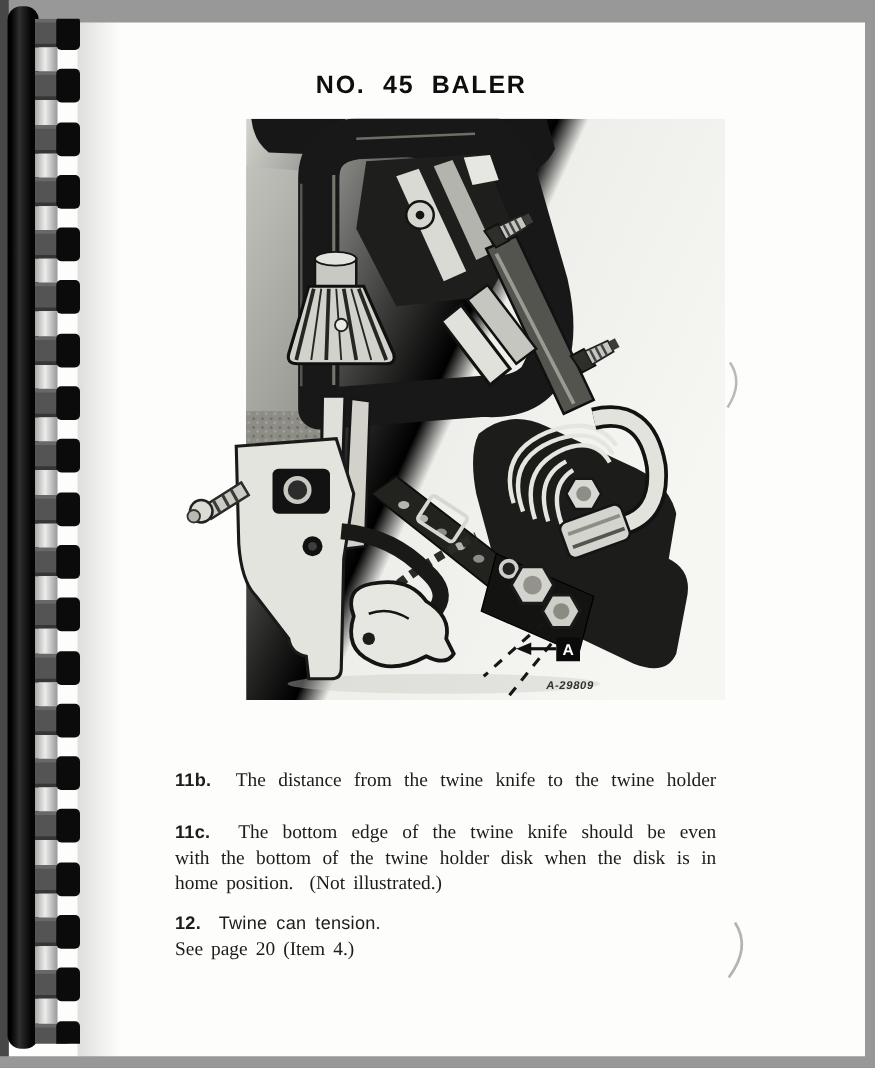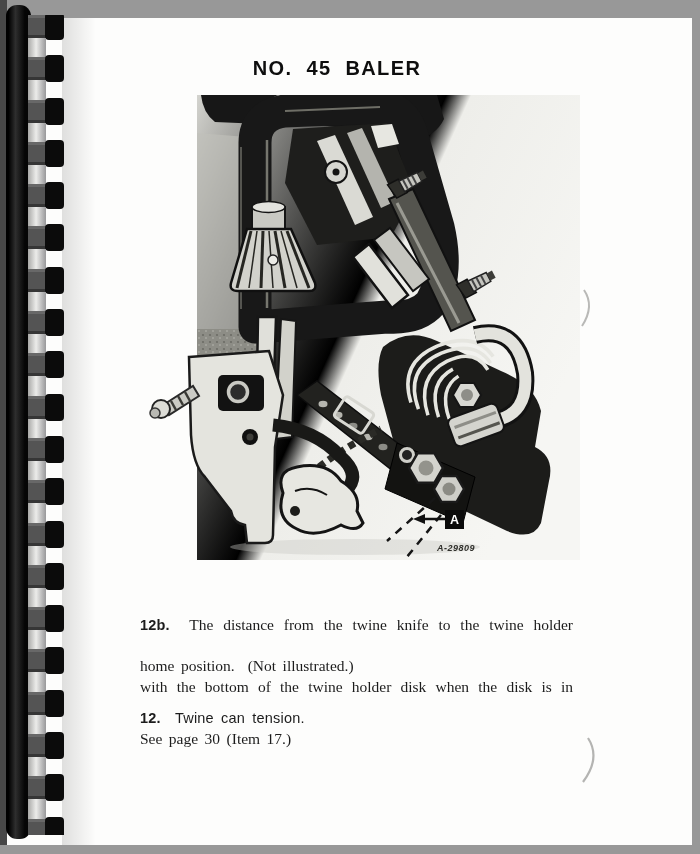--- a/index.html
+++ b/index.html
@@ -216,29 +216,30 @@
 
   <svg class="pen-mark" style="left:578px;top:288px" width="26" height="42">
     <path d="M 6,2 Q 17,18 4,38" fill="none" stroke="#b9b9b7" stroke-width="2"></path>
   </svg>
   <svg class="pen-mark" style="left:580px;top:736px" width="30" height="50">
     <path d="M 8,2 Q 21,22 3,46" fill="none" stroke="#b4b4b2" stroke-width="2.2"></path>
   </svg>
 
   <div class="textblock">
       <div class="para">
-        <div class="tline j"><span class="plabel">12b.</span>&nbsp; The distance from the twine knife to the twine holder</div>
+        <div class="tline j"><span class="plabel">11b.</span>&nbsp; The distance from the twine knife to the twine holder</div>
       </div>
       <div class="para">
+        <div class="tline j"><span class="plabel">11c.</span>&nbsp; The bottom edge of the twine knife should be even</div>
+        <div class="tline j">with the bottom of the twine holder disk when the disk is in</div>
         <div class="tline">home position.&nbsp; (Not illustrated.)</div>
-        <div class="tline j">with the bottom of the twine holder disk when the disk is in</div>
       </div>
       <div class="para tight">
         <div class="tline"><span class="plabel">12.</span><span class="phead">&nbsp; Twine can tension.</span></div>
-        <div class="tline">See page 30 (Item 17.)</div>
+        <div class="tline">See page 20 (Item 4.)</div>
       </div>
     </div>
 
   <div class="pageno">10</div>
 
   <div class="edge-strip"></div>
   <div class="binding">
     <div class="spine"></div>
     <div class="teeth">
         <div class="tooth-unit">

